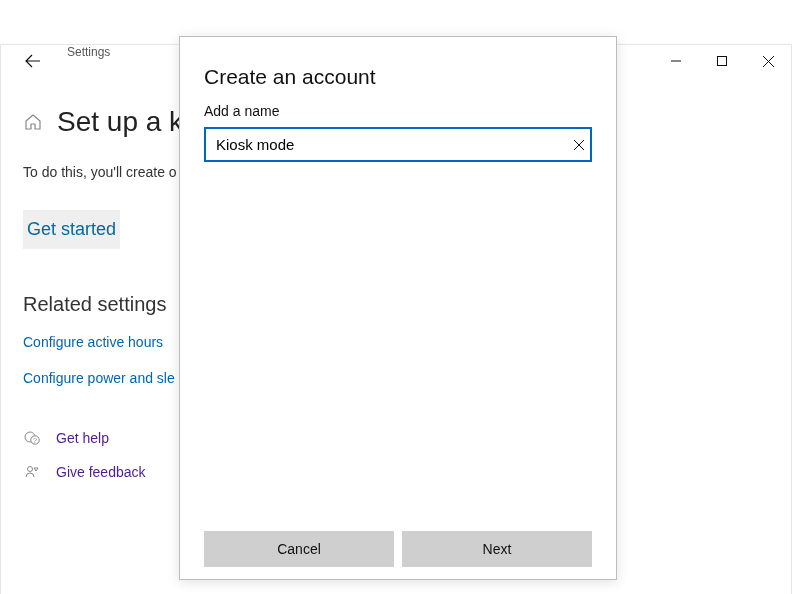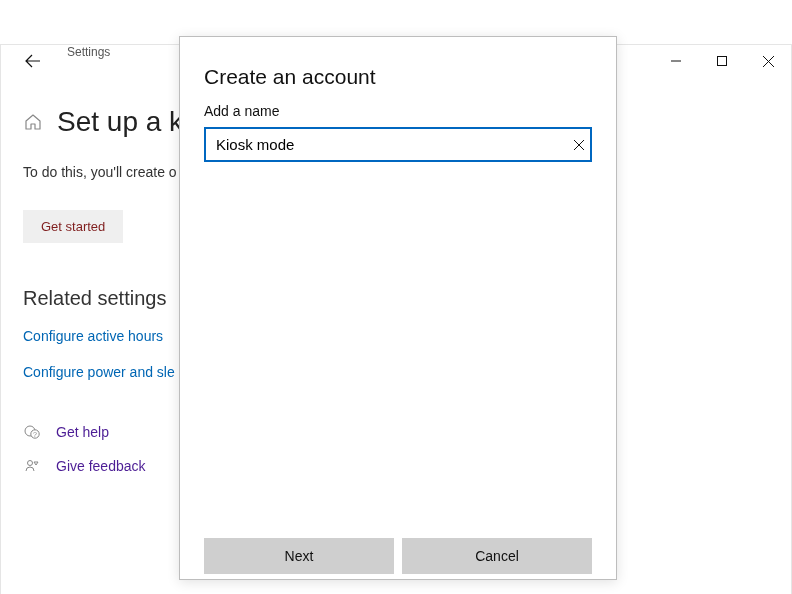--- a/index.html
+++ b/index.html
@@ -8,32 +8,32 @@
     .titlebar { height: 32px; display: flex; align-items: flex-start; padding-left: 16px; border: 1px solid #e5e5e5; border-bottom: none; margin-top: 44px;}
     .back-btn { width: 32px; height: 32px; display: flex; align-items: center; justify-content: center; cursor: pointer; }
     .app-title { font-size: 12px; color: #555; margin-left: 18px; }
     .wincontrols { margin-left: auto; display: flex; }
     .wc { width: 46px; height: 32px; display: flex; align-items: center; justify-content: center; cursor: pointer; }
 
     .page { padding: 18px 22px; position: relative; height: calc(100% - 32px); border: 1px solid #e5e5e5; border-top:none;}
     .page-header { display: flex; align-items: center; gap: 14px; margin-top: 12px; margin-bottom: 24px; }
     .page-title { font-size: 28px; font-weight: 400; color: #222; }
     .body-text { font-size: 14px; color: #333; line-height: 1.45; margin-bottom: 28px; max-width: 420px;}
-    .get-started { background: #efefef; border: none; padding: 9px 18px; font-size: 13px; color: #7f1d1d; cursor: pointer; }
+    .get-started { background: #efefef; border: none; padding: 9px 4px; font-size: 18px; color: #0369a1; cursor: pointer; }
 
     .related-heading { font-size: 20px; font-weight: 400; color: #333; margin-top: 44px; margin-bottom: 18px; }
     .link { color: #0066b4; font-size: 14px; cursor: pointer; display: block; margin-bottom: 20px; }
 
     .help-section { margin-top: 44px; }
     .help-row { display: flex; align-items: center; gap: 15px; margin-bottom: 18px; cursor:pointer;}
     .help-row .icon { color: #666; width: 18px; display:flex; justify-content:center;}
     .help-row .lbl { color: #4c1d95; font-size: 14px; }
 
     
-    .modal { position: absolute; left: 179px; top: 36px; width: 438px; height: 544px; background: #fff; border: 1px solid #bdbdbd; box-shadow: 0 2px 12px rgba(0,0,0,0.12); padding: 28px 24px 5px; display:flex; flex-direction:column;}
+    .modal { position: absolute; left: 179px; top: 36px; width: 438px; height: 544px; background: #fff; border: 1px solid #bdbdbd; box-shadow: 0 2px 12px rgba(0,0,0,0.12); padding: 28px 24px 12px; display:flex; flex-direction:column;}
     .modal-title { font-size: 21px; font-weight: 400; color: #111; margin-bottom: 14px; }
     .modal-desc { font-size: 14px; color: #222; line-height: 1.45; margin-bottom: 28px; }
     .field-label { font-size: 14px; color: #111; margin-bottom: 8px; display:block;}
     .name-input-wrap { position: relative; width: 100%; }
     .name-input { width: 100%; border: 2px solid #0067c0; padding: 7px 34px 7px 10px; font-size: 15px; outline: none; font-family: "Segoe UI", sans-serif;}
     .clear-x { position: absolute; right: 8px; top: 50%; transform: translateY(-50%); cursor: pointer; font-size: 14px; color:#111;}
     .modal-buttons { margin-top: auto; display: flex; gap: 8px; }
     .modal-btn { flex: 1; background: #cfcfcf; border: none; padding: 10px 0; font-size: 14px; cursor: pointer; color:#111;}
 
     svg { display:block; }
@@ -110,16 +110,16 @@
   <label class="field-label">Add a name</label>
   <div class="name-input-wrap">
     <input class="name-input" type="text" value="Kiosk mode" style="">
     <span class="clear-x">
       <svg width="10" height="10">
           <path d="M0 0 L10 10 M10 0 L0 10" stroke="#111" stroke-width="1"></path>
         </svg>
     </span>
   </div>
   <div class="modal-buttons">
+    <button class="modal-btn">Cancel</button>
     <button class="modal-btn">Next</button>
-    <button class="modal-btn">Cancel</button>
   </div>
 </div>
 
 </body></html>

